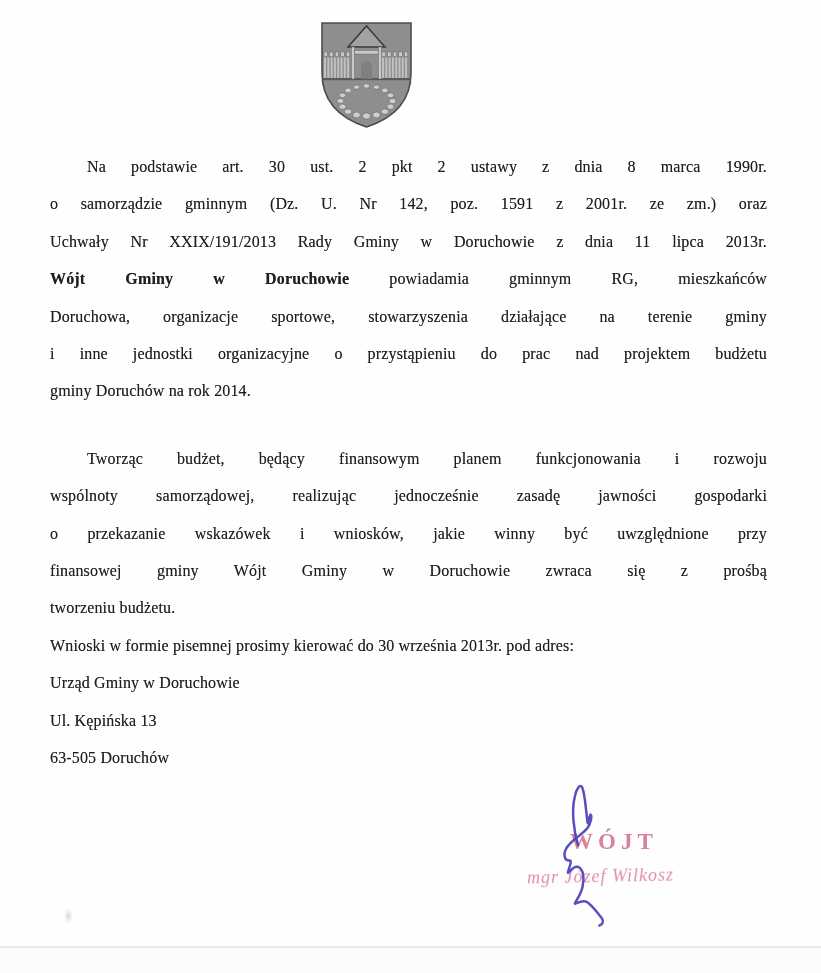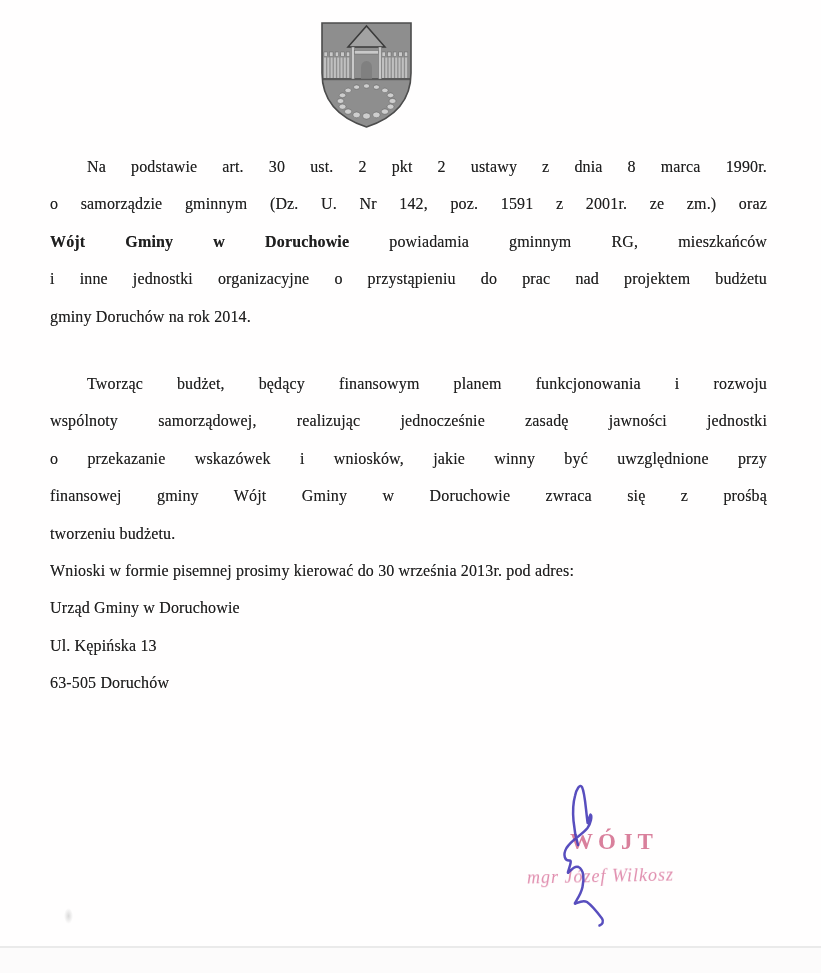--- a/index.html
+++ b/index.html
@@ -143,28 +143,30 @@
           <ellipse cx="72.5" cy="74.3" rx="3.3" ry="2.4"></ellipse>
       </g>
     </svg>
   </div>
 
   <div class="text-block">
 
     <div class="para">
       <div class="line just indent">Na podstawie art. 30 ust. 2 pkt 2 ustawy z dnia 8 marca 1990r.</div>
       <div class="line just">o samorządzie gminnym (Dz. U. Nr 142, poz. 1591 z 2001r. ze zm.) oraz</div>
+      <div class="line just">Uchwały Nr XXIX/191/2013 Rady Gminy w Doruchowie z dnia 11 lipca 2013r.</div>
       <div class="line just"><span class="bold">Wójt Gminy w Doruchowie</span> <span>powiadamia gminnym RG, mieszkańców</span></div>
+      <div class="line just">Doruchowa, organizacje sportowe, stowarzyszenia działające na terenie gminy</div>
       <div class="line just">i inne jednostki organizacyjne o przystąpieniu do prac nad projektem budżetu</div>
       <div class="line">gminy Doruchów na rok 2014.</div>
     </div>
 
     <div class="para para2">
       <div class="line just indent">Tworząc budżet, będący finansowym planem funkcjonowania i rozwoju</div>
-      <div class="line just">wspólnoty samorządowej, realizując jednocześnie zasadę jawności jednostki</div>
+      <div class="line just">wspólnoty samorządowej, realizując jednocześnie zasadę jawności gospodarki</div>
       <div class="line just">o przekazanie wskazówek i wniosków, jakie winny być uwzględnione przy</div>
       <div class="line just">finansowej gminy Wójt Gminy w Doruchowie zwraca się z prośbą</div>
       <div class="line">tworzeniu budżetu.</div>
     </div>
 
     <div class="line">Wnioski w formie pisemnej prosimy kierować do 30 września 2013r. pod adres:</div>
     <div class="line">Urząd Gminy w Doruchowie</div>
     <div class="line">Ul. Kępińska 13</div>
     <div class="line">63-505 Doruchów</div>
   </div>

